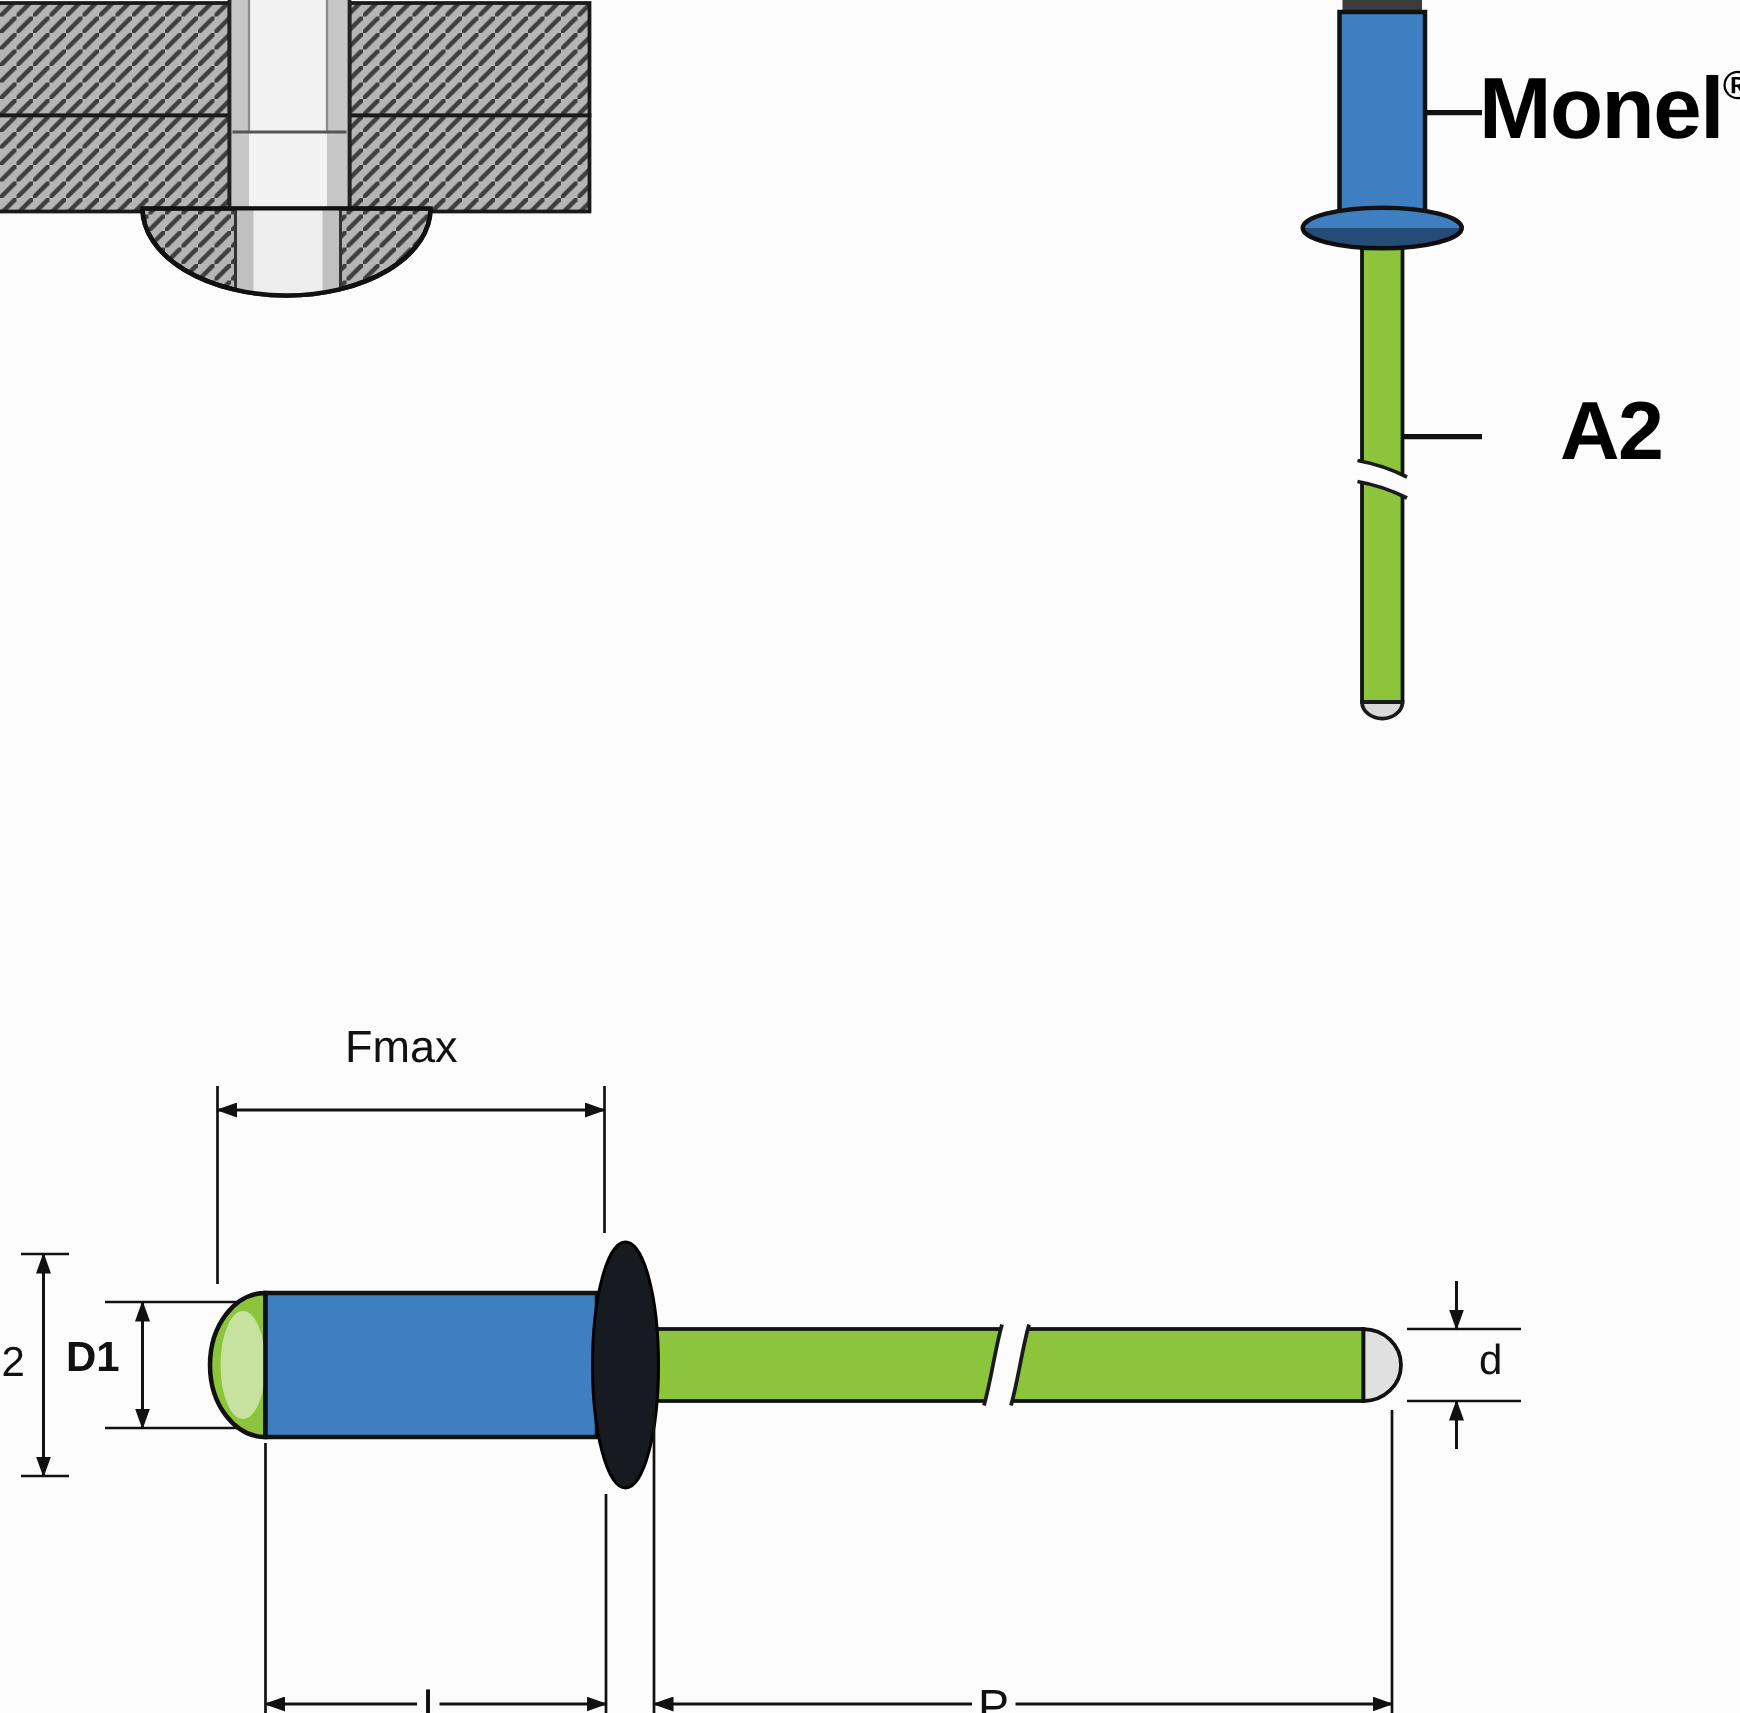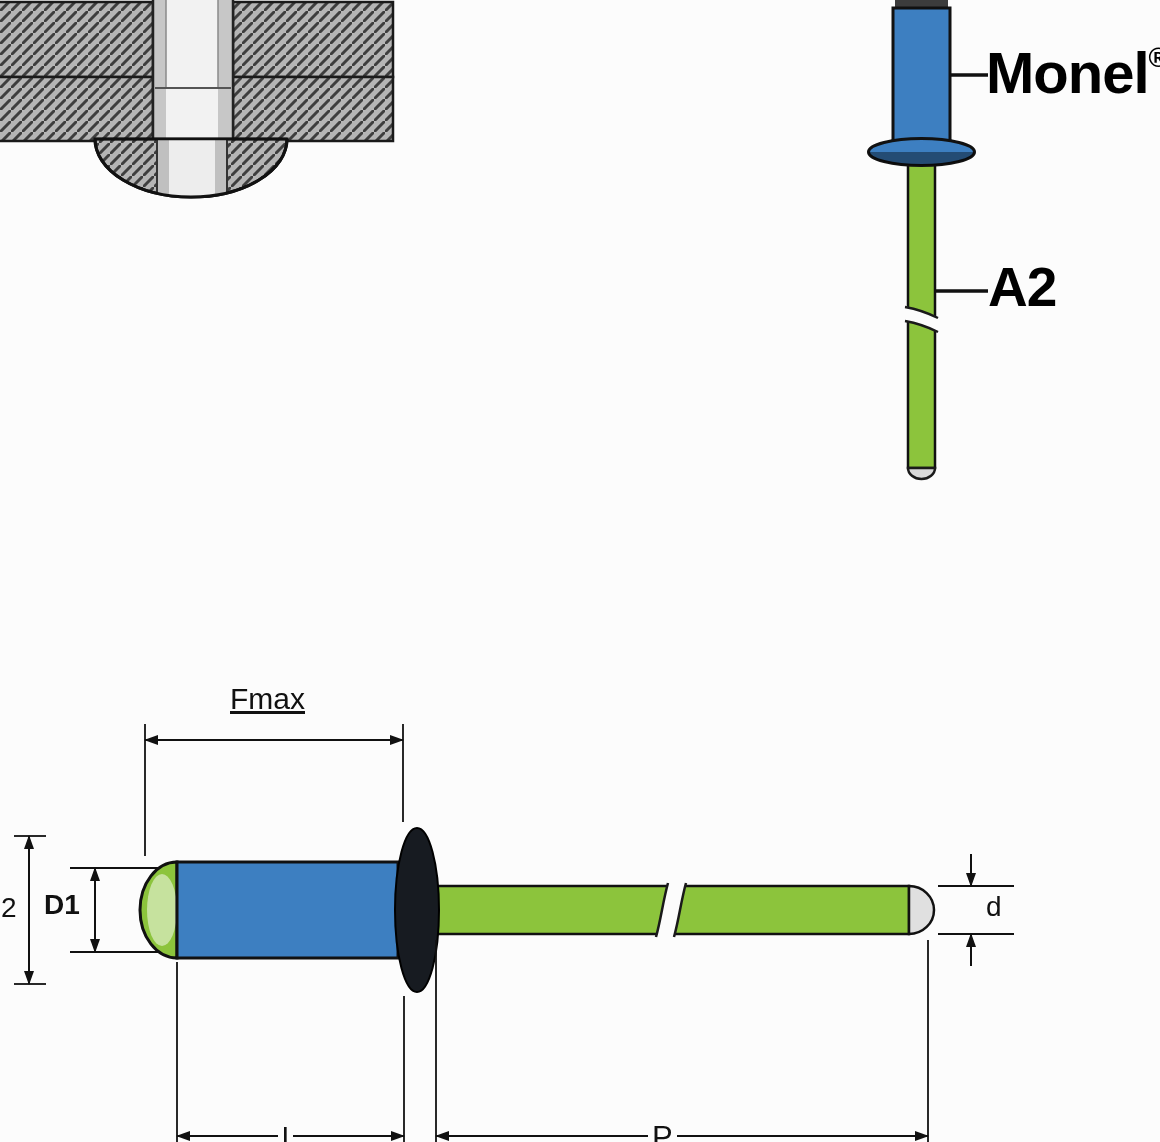--- a/index.html
+++ b/index.html
@@ -111,21 +111,21 @@
       <rect class="outline3" x="43" y="8" width="57" height="136" fill="#3d7fc1"></rect>
       <ellipse class="outline3" cx="71.5" cy="152" rx="53" ry="13.5" fill="#3d7fc1"></ellipse>
       <path d="M18.5,152 A53,13.5 0 0 0 124.5,152 Z" fill="rgba(0,0,0,0.4)"></path>
     </g>
 
     <line class="pointer" x1="100" y1="75" x2="138" y2="75"></line>
     <line class="pointer" x1="85" y1="291" x2="138" y2="291"></line>
   </svg>
 
   <div class="material-label" style="left:986px; top:44px; font-size:58px;"><span>Monel</span><span class="reg">®</span></div>
-  <div class="material-label" style="left:988px; top:260px; font-size:55px;text-align:right;">A2</div>
+  <div class="material-label" style="left:1040px; top:260px; font-size:55px;text-align:right;">A2</div>
 
   <svg style="left:0; top:660px;" width="1060" height="482" viewBox="0 0 1060 482">
     <defs>
       <marker id="arrowE" viewBox="0 0 14 10" refX="13" refY="5" markerWidth="14" markerHeight="10" markerUnits="userSpaceOnUse" orient="auto-start-reverse">
         <path d="M0,0 L14,5 L0,10 Z" fill="#111"></path>
       </marker>
     </defs>
 
     <g>
       <path class="outline3" d="M177,202 A37,48 0 0 0 177,298 Z" fill="#8cc43c"></path>
@@ -174,20 +174,20 @@
     <g>
       <line class="ext" x1="177" y1="302" x2="177" y2="482"></line>
       <line class="ext" x1="404" y1="336" x2="404" y2="482"></line>
       <line class="ext" x1="436" y1="280" x2="436" y2="482"></line>
       <line class="ext" x1="928" y1="280" x2="928" y2="482"></line>
       <line class="dim" x1="177" y1="476" x2="404" y2="476" marker-start="url(#arrowE)" marker-end="url(#arrowE)"></line>
       <line class="dim" x1="436" y1="476" x2="928" y2="476" marker-start="url(#arrowE)" marker-end="url(#arrowE)"></line>
     </g>
   </svg>
 
-  <div class="dim-label" style="left:230px; top:684px; font-size:30px;text-decoration:underline;">Fmax</div>
+  <div class="dim-label" style="left:230px; top:684px; font-size:30px;">Fmax</div>
   <div class="dim-label" style="left:44px; top:891px;font-weight:bold;">D1</div>
   <div class="dim-label" style="left:1px; top:894px;">2</div>
   <div class="dim-label" style="left:986px; top:893px;">d</div>
   <div class="dim-label on-line" style="left:278px; top:1124px; font-size:30px;">l</div>
   <div class="dim-label on-line" style="left:648px; top:1122px; font-size:31px;">P</div>
 
 </div>
 
 </body></html>

